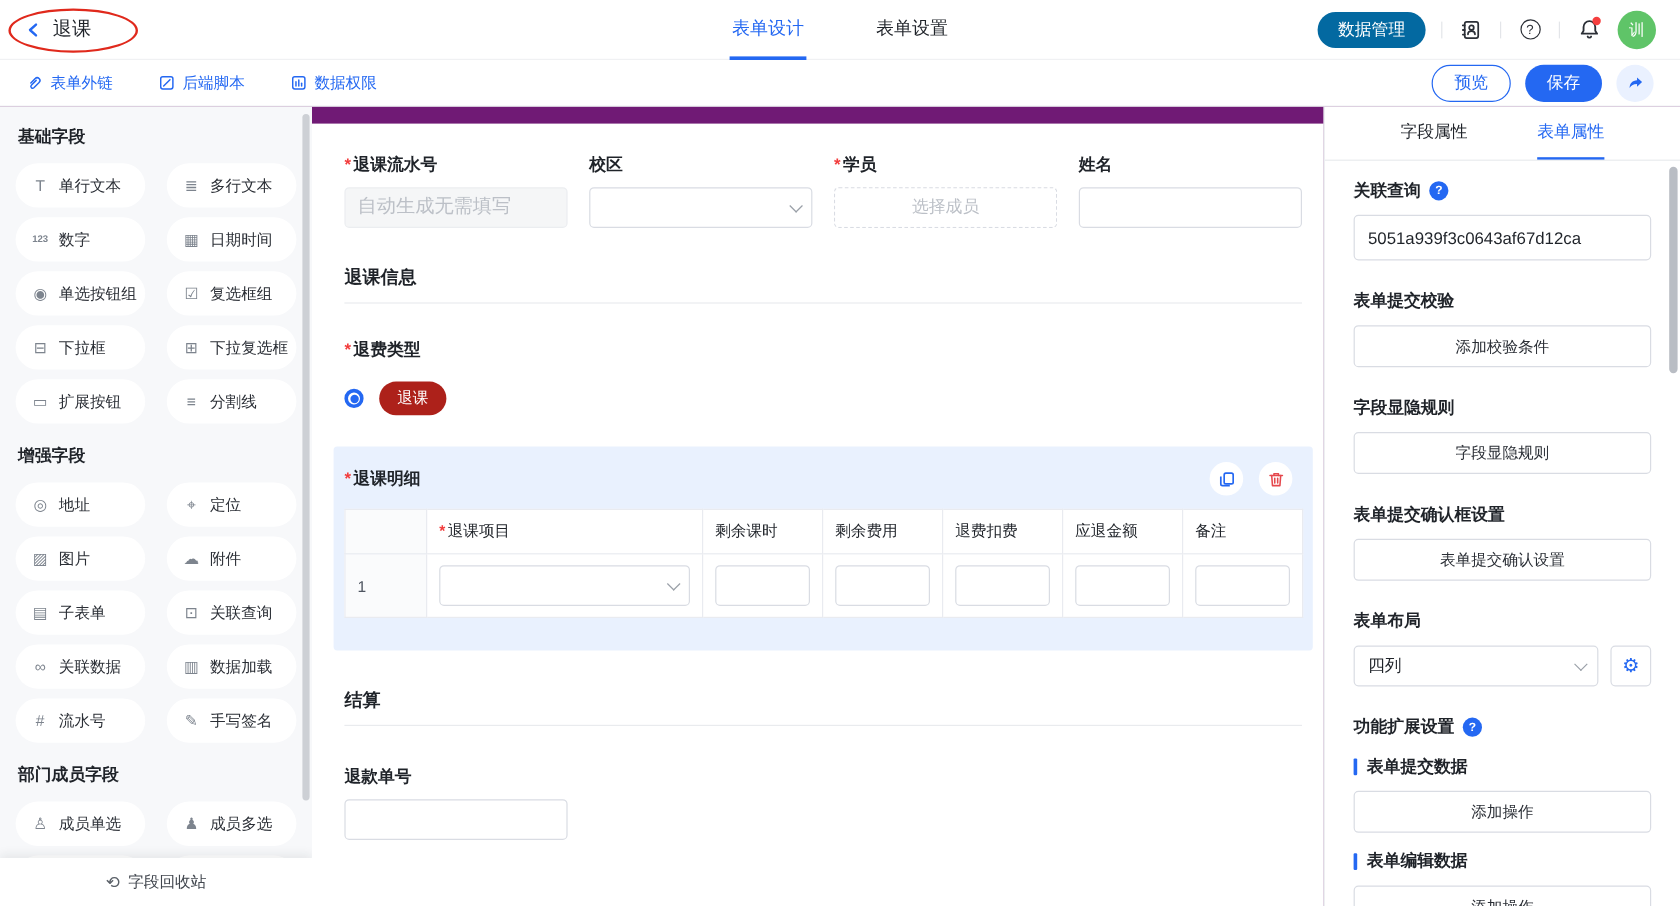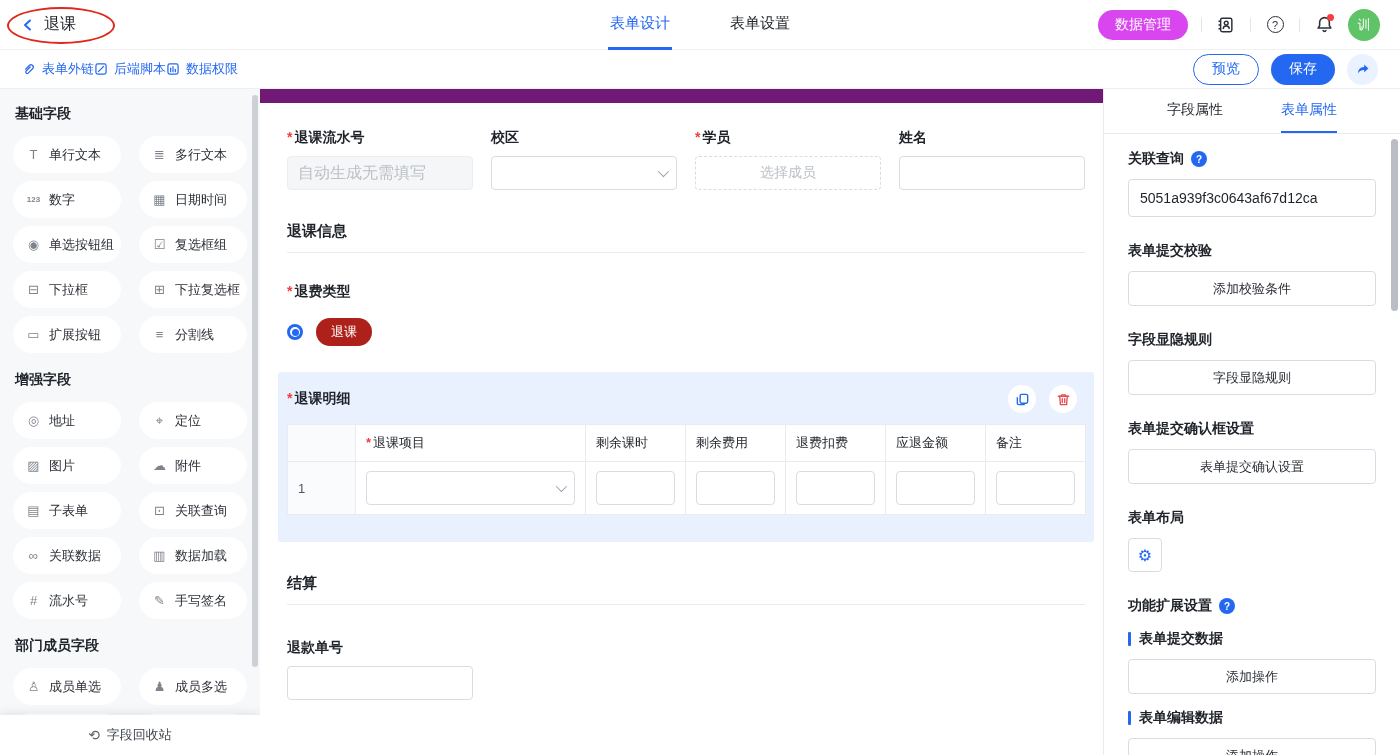--- a/index.html
+++ b/index.html
@@ -9,30 +9,30 @@
 
   
   .header { position:relative; height:50px; background:#fff; display:flex; align-items:stretch; padding:0 20px; border-bottom:1px solid #f0f1f3; }
   .back-wrap { display:flex; align-items:center; gap:8px; cursor:pointer; }
   .back-title { font-size:16px; font-weight:500; }
   .annotation-ellipse { position:absolute; left:7px; top:7px; width:108px; height:37px; border:2.5px solid #e0291c; border-radius:50%; pointer-events:none; }
   .header-tabs { position:absolute; left:50%; top:0; transform:translateX(-50%); height:50px; display:flex; gap:56px; }
   .header-tab { display:flex; align-items:center; font-size:15px; color:#1f2329; cursor:pointer; border-bottom:3px solid transparent; padding:0 2px; }
   .header-tab.active { color:#2468f2; border-bottom-color:#2468f2; font-weight:500; }
   .header-actions { margin-left:auto; display:flex; align-items:center; gap:13px; }
-  .pill-green { height:30px; padding:4px 17px; border-radius:15px; background:#d946ef; color:#fff; font-size:14px; display:flex; align-items:center; border:none; cursor:pointer; }
+  .pill-green { height:30px; padding:4px 17px; border-radius:15px; background:#0369a1; color:#fff; font-size:14px; display:flex; align-items:center; border:none; cursor:pointer; }
   .vdiv { width:1px; height:14px; background:#e3e5e9; }
   .hicon { width:22px; height:22px; display:flex; align-items:center; justify-content:center; cursor:pointer; position:relative; color:#2b2f36; }
   .help-circ { width:17px; height:17px; border:1.4px solid #2b2f36; border-radius:50%; font-size:11px; display:flex; align-items:center; justify-content:center; }
   .bell-dot { position:absolute; top:0px; right:1px; width:7px; height:7px; border-radius:50%; background:#f53f3f; }
   .avatar { width:32px; height:32px; border-radius:50%; background:#5fc468; color:#fff; font-size:13px; display:flex; align-items:center; justify-content:center; cursor:pointer; }
 
   
   .toolbar { height:39px; background:#fff; display:flex; align-items:center; padding:0 22px; border-bottom:1px solid #eceef1; }
-  .tb-links { display:flex; }
+  .tb-links { display:flex; gap:38px; }
   .tb-link { display:flex; align-items:center; gap:6px; color:#2468f2; font-size:13px; cursor:pointer; }
   .tb-right { margin-left:auto; display:flex; align-items:center; gap:12px; }
   .btn-outline { height:31px; padding:0 18px; border-radius:16px; border:1px solid #2468f2; color:#2468f2; background:#fff; font-size:14px; cursor:pointer; }
   .btn-primary { height:31px; padding:0 18px; border-radius:16px; border:none; color:#fff; background:#2468f2; font-size:14px; cursor:pointer; }
   .btn-share { width:31px; height:31px; border-radius:50%; background:#eaf1ff; border:none; display:flex; align-items:center; justify-content:center; cursor:pointer; }
 
   
   .main { display:flex; height:666px; background:#701a75; }
 
   
@@ -492,20 +492,24 @@
               <span>表单提交确认框设置</span>
             </div>
           <button class="pbtn">表单提交确认设置</button>
         </div>
 
         <div class="psec">
           <div class="plabel">
               <span>表单布局</span>
             </div>
           <div class="layout-row">
+            <div class="layout-select">
+              <span>四列</span>
+              <span class="chev"></span>
+            </div>
             <button class="gear-btn">
                 <span>⚙</span>
               </button>
           </div>
         </div>
 
         <div class="psec">
           <div class="plabel">
               <span>功能扩展设置</span>
               <span class="q-badge">?</span>

